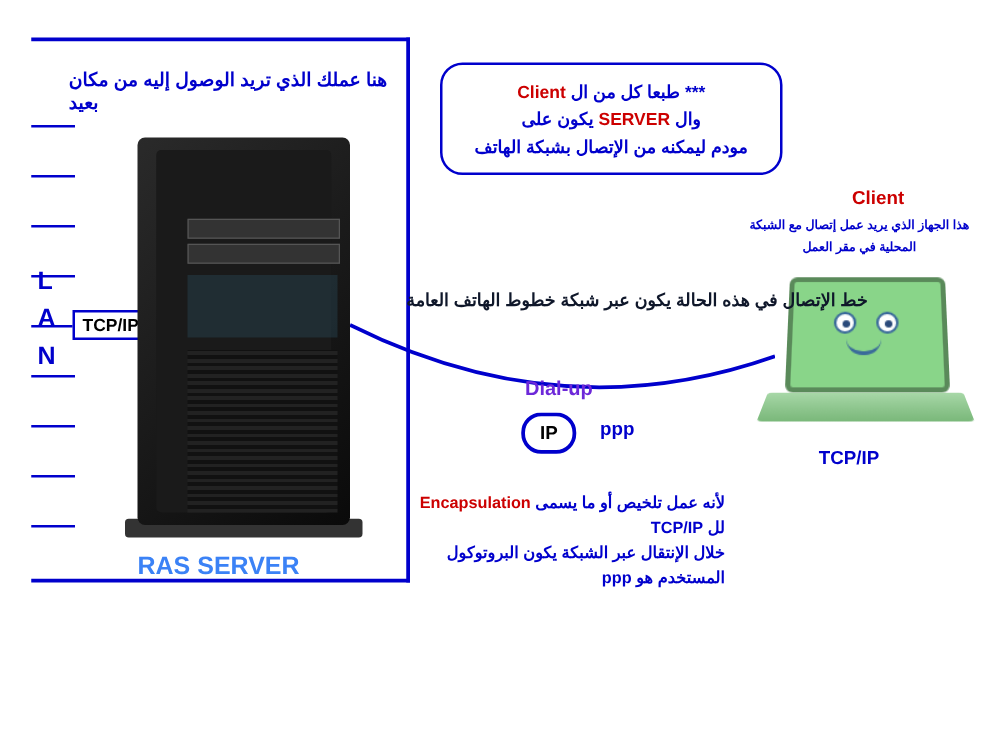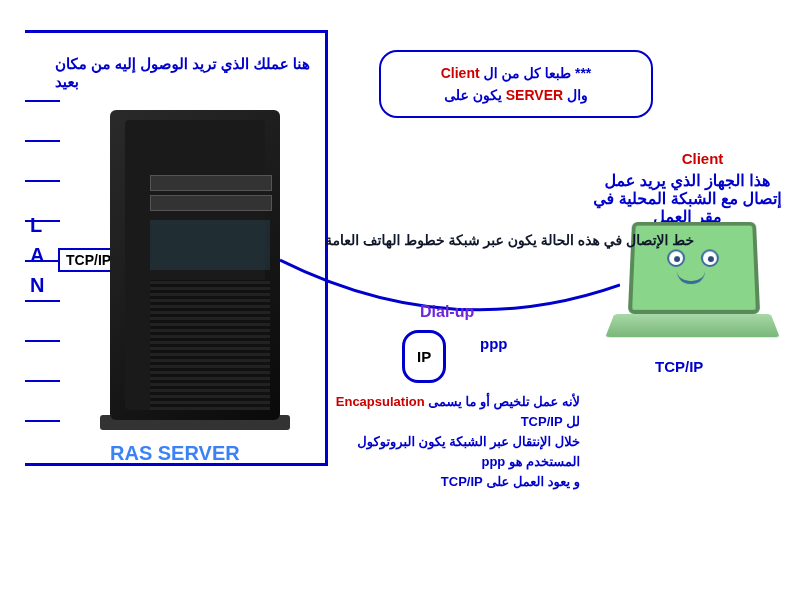--- a/index.html
+++ b/index.html
@@ -12,36 +12,36 @@
 .lan-label{position:absolute;left:30px;top:210px;font-size:20px;font-weight:bold;color:#0000cc;line-height:30px}
 .tcpip-box{position:absolute;left:58px;top:248px;border:2px solid #0000cc;padding:2px 6px;font-weight:bold;font-size:14px;background:#fff}
 .server-img{position:absolute;left:110px;top:110px;width:170px;height:310px;background:linear-gradient(135deg,#2a2a2a,#0a0a0a);border-radius:6px}
 .server-front{position:absolute;left:15px;top:10px;width:140px;height:290px;background:#1a1a1a;border-radius:4px}
 .drive{position:absolute;left:25px;width:120px;height:14px;background:#333;border:1px solid #555}
 .drive1{top:55px}.drive2{top:75px}
 .panel{position:absolute;left:25px;top:100px;width:120px;height:50px;background:#2a4a5a;opacity:0.4}
 .grille{position:absolute;left:25px;top:160px;width:120px;height:130px;background:repeating-linear-gradient(0deg,#222,#222 3px,#111 3px,#111 6px)}
 .feet{position:absolute;left:100px;top:415px;width:190px;height:15px;background:#333;border-radius:3px}
 .ras-label{position:absolute;left:110px;top:442px;font-size:20px;font-weight:bold;color:#3b82f6}
-.note-box{position:absolute;left:379px;top:50px;width:250px;border:2px solid #0000cc;border-radius:18px;padding:10px;text-align:center;font-size:14px;font-weight:bold;direction:rtl;line-height:22px}
+.note-box{position:absolute;left:352px;top:50px;width:250px;border:2px solid #0000cc;border-radius:18px;padding:10px;text-align:center;font-size:14px;font-weight:bold;direction:rtl;line-height:22px}
 .client-hdr{position:absolute;left:620px;top:150px;width:165px;text-align:center;font-size:15px;font-weight:bold;direction:rtl}
-.client-desc{position:absolute;left:585px;top:172px;width:205px;text-align:center;font-size:16px;font-weight:bold;direction:rtl;line-height:18px}
+.client-desc{position:absolute;left:585px;top:172px;width:205px;text-align:center;font-size:10px;font-weight:bold;direction:rtl;line-height:18px}
 .laptop{position:absolute;left:605px;top:220px;width:175px;height:130px}
 .lap-screen{position:absolute;left:25px;top:0;width:120px;height:85px;background:#89d589;border:4px solid #5a8a5a;border-radius:6px;transform:perspective(200px) rotateX(8deg)}
 .lap-face{position:absolute;left:15px;top:15px;width:90px;height:50px}
 .eye{width:14px;height:14px;background:#fff;border-radius:50%;position:absolute;border:2px solid #3a6a9a}
 .eye1{left:18px;top:10px}.eye2{left:52px;top:10px}
 .pupil{width:6px;height:6px;background:#2a4a7a;border-radius:50%;position:absolute;left:5px;top:5px}
 .mouth{position:absolute;left:28px;top:32px;width:28px;height:10px;border-bottom:3px solid #3a6a9a;border-radius:0 0 20px 20px}
 .lap-base{position:absolute;left:5px;top:85px;width:165px;height:40px;background:linear-gradient(180deg,#a8d8a8,#7ab87a);border-radius:4px;transform:perspective(300px) rotateX(55deg)}
 .client-tcpip{position:absolute;left:655px;top:358px;font-weight:bold;color:#0000cc;font-size:15px}
 .line-label{position:absolute;left:325px;top:232px;font-size:14px;font-weight:bold;color:#0f172a;direction:rtl}
 .dialup{position:absolute;left:420px;top:303px;font-size:16px;font-weight:bold;color:#6d28d9}
 .cable{position:absolute;left:280px;top:255px;width:340px;height:80px}
-.ip-box{position:absolute;left:402px;top:330px;border:3px solid #0000cc;border-radius:16px;padding:15px 12px;font-weight:bold;font-size:15px}
+.ip-box{position:absolute;left:417px;top:330px;border:3px solid #0000cc;border-radius:16px;padding:5px 12px;font-weight:bold;font-size:15px}
 .ppp-mid{position:absolute;left:480px;top:335px;font-weight:bold;color:#0000cc;font-size:15px}
 .bottom-txt{position:absolute;left:320px;top:392px;width:260px;font-size:13px;font-weight:bold;direction:rtl;text-align:right;line-height:20px}
 </style>
 </head>
 <body>
 
 <div class="server-label blue">هنا عملك الذي تريد الوصول إليه من مكان بعيد</div>
 
 <div class="lan-box"></div>
 <div class="lan-ticks">
@@ -65,20 +65,21 @@
       <div class="drive drive2"></div>
     <div class="panel"></div>
       <div class="grille"></div>
   </div>
 </div>
 <div class="ras-label">RAS SERVER</div>
 
 <div class="note-box">
   <div><span class="blue">*** طبعا كل من ال</span> <span class="red">Client</span></div>
   <div><span class="blue">وال</span> <span class="red">SERVER</span> <span class="blue">يكون على</span></div>
+  <div class="blue">مودم ليمكنه من الإتصال بشبكة الهاتف</div>
 </div>
 
 <div class="client-hdr red">Client</div>
 <div class="client-desc blue">هذا الجهاز الذي يريد عمل إتصال مع الشبكة المحلية في مقر العمل</div>
 
 <div class="laptop">
   <div class="lap-screen">
     <div class="lap-face">
       <div class="eye eye1">
           <div class="pupil"></div>
@@ -97,14 +98,13 @@
   <path d="M 0 5 Q 170 90 340 30" stroke="#0000cc" stroke-width="3" fill="none"></path>
 </svg>
 <div class="line-label">خط الإتصال في هذه الحالة يكون عبر شبكة خطوط الهاتف العامة</div>
 <div class="dialup">Dial-up</div>
 <div class="ip-box">IP</div>
 <div class="ppp-mid">ppp</div>
 
 <div class="bottom-txt">
   <div><span class="blue">لأنه عمل تلخيص أو ما يسمى</span> <span class="red">Encapsulation</span> <span class="blue">لل</span> <span class="blue">TCP/IP</span></div>
   <div><span class="blue">خلال الإنتقال عبر الشبكة يكون البروتوكول المستخدم هو</span> <span class="blue">ppp</span></div>
-  <div><span class="blue">و يعود العمل على</span> <span class="blue">TCP/IP</span></div>
 </div>
 
 </body></html>

